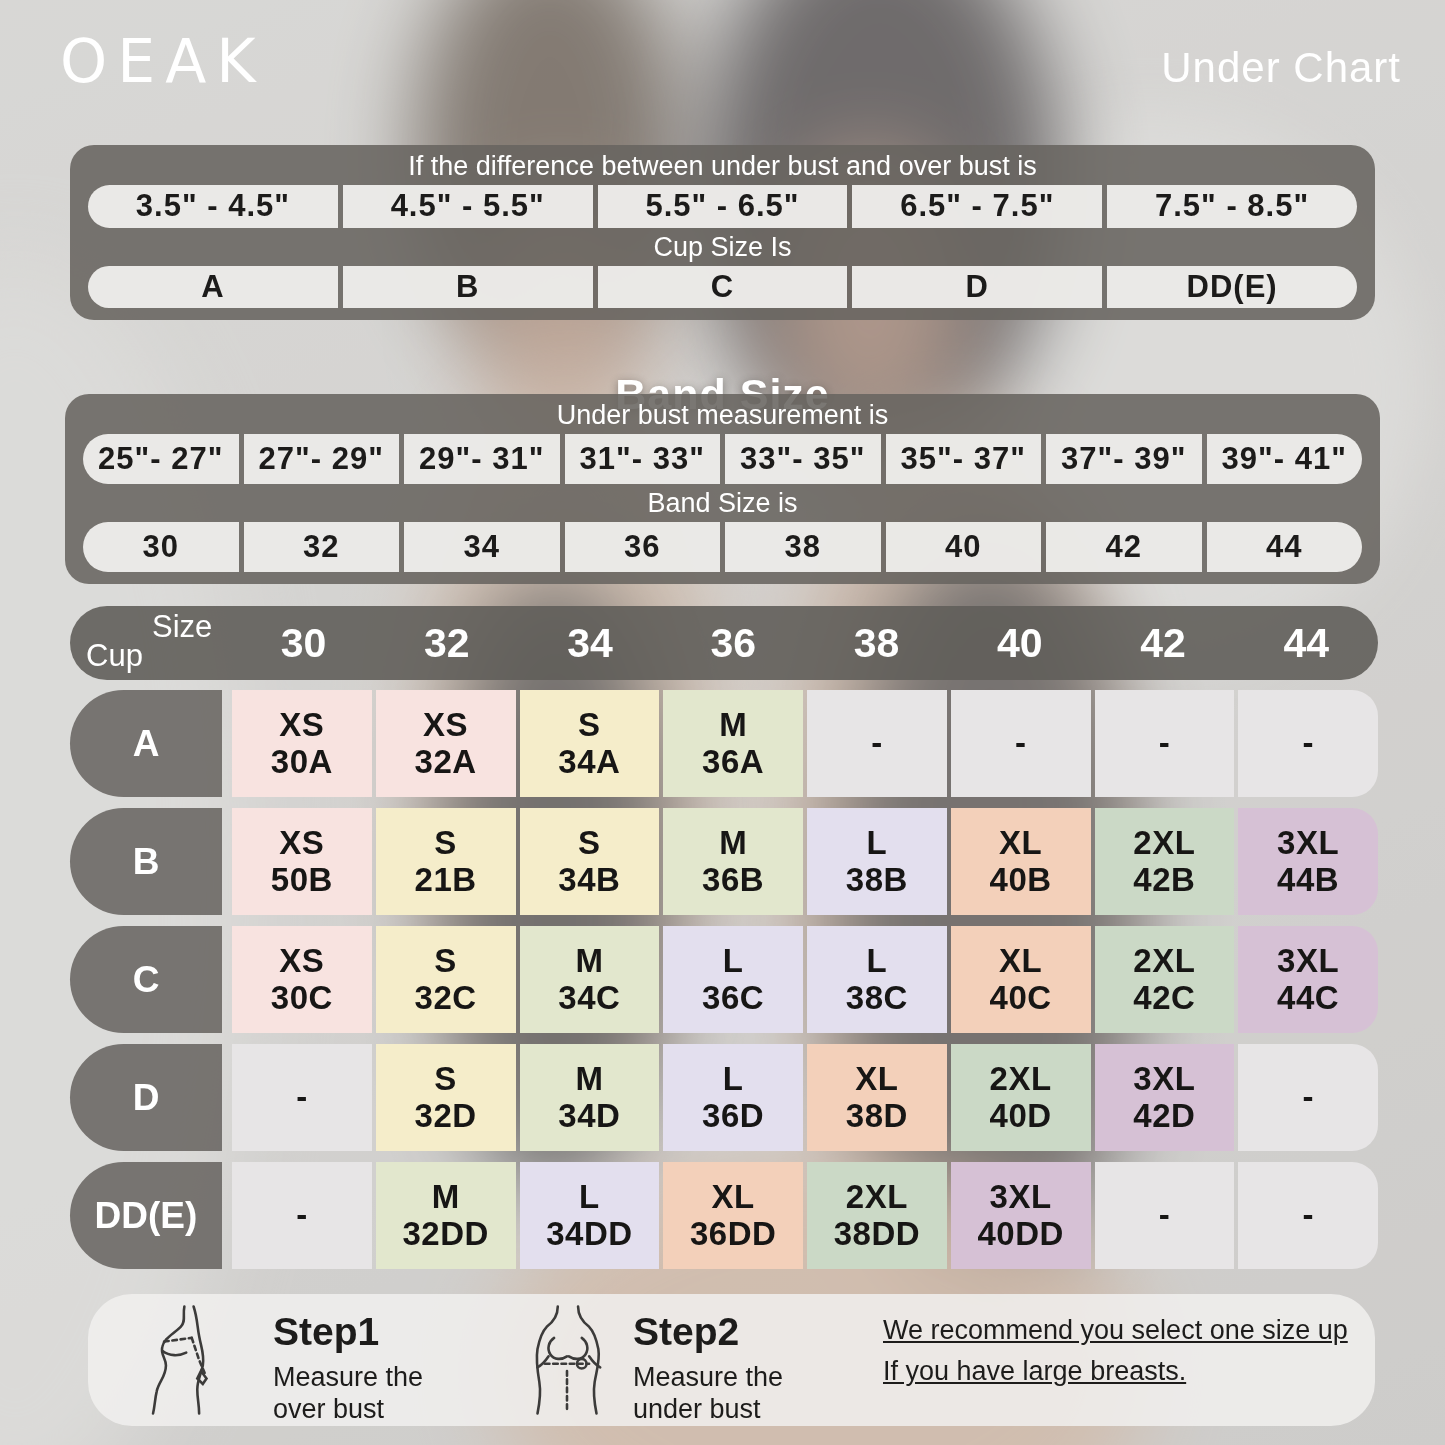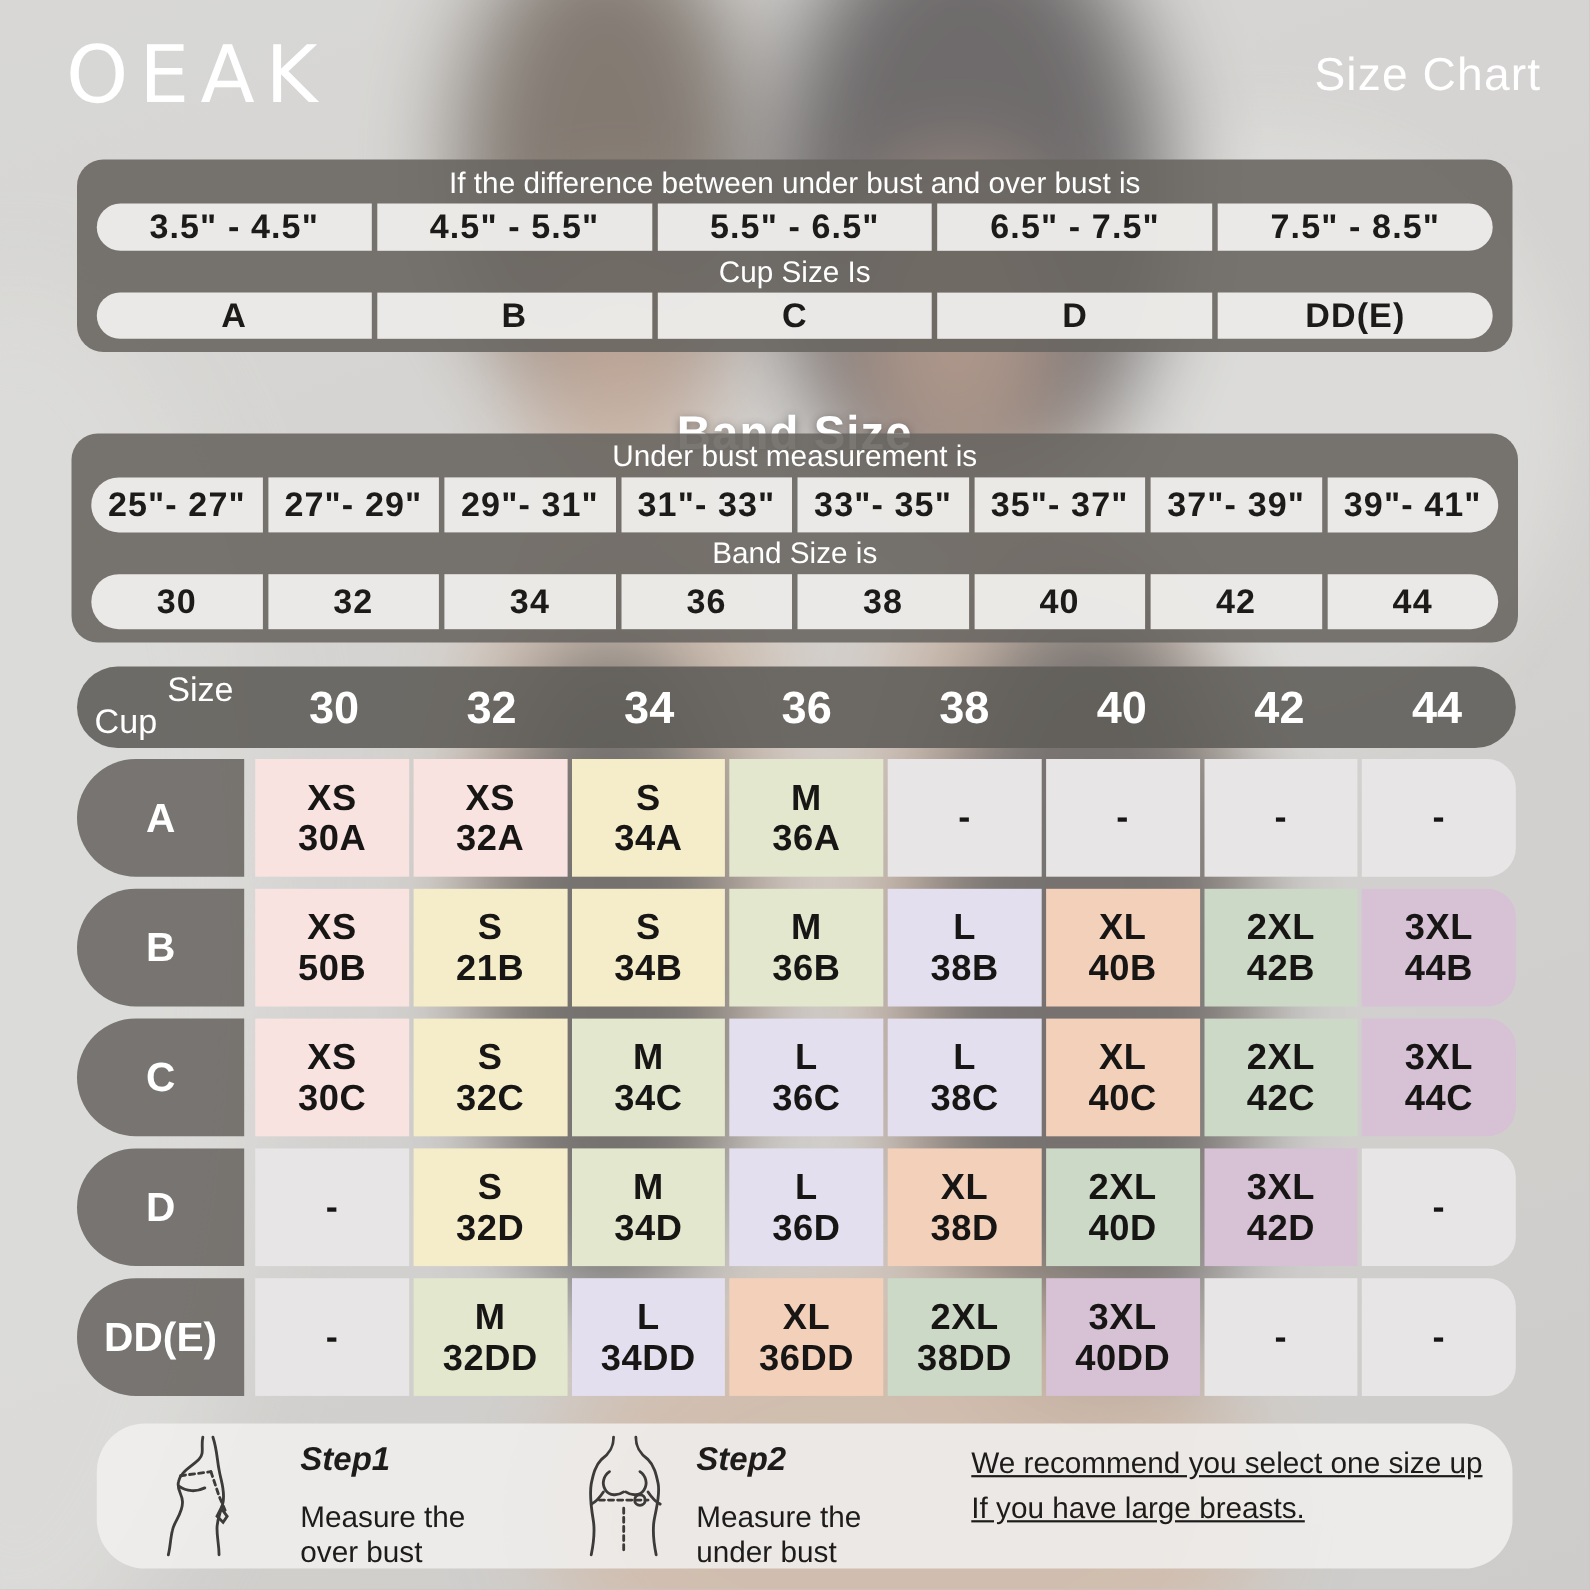--- a/index.html
+++ b/index.html
@@ -18,21 +18,21 @@
   .bg .hairR{left:700px;top:-90px;width:360px;height:540px;background:#171114;opacity:.92;}
   .bg .faceL{left:470px;top:190px;width:180px;height:250px;background:#b98d74;opacity:.8;}
   .bg .faceR{left:770px;top:150px;width:200px;height:290px;background:#aa7c64;opacity:.8;}
   .bg .skinL{left:420px;top:390px;width:300px;height:720px;background:#c9a183;opacity:.7;}
   .bg .skinR{left:780px;top:420px;width:340px;height:820px;background:#c09476;opacity:.7;}
   .bg .topL{left:440px;top:580px;width:230px;height:620px;background:#151314;opacity:.85;}
   .bg .topR{left:840px;top:540px;width:300px;height:760px;background:#1b1819;opacity:.85;}
   .bg .legs{left:490px;top:1160px;width:660px;height:420px;background:#cfa98e;opacity:.85;}
   .bg::after{content:"";position:absolute;inset:0;background:rgba(213,211,209,.42);}
   
-  .brand{position:absolute;left:60px;top:26px;font-size:72px;color:#fff;font-weight:400;letter-spacing:10px;font-family:"DejaVu Sans","Liberation Sans",sans-serif;}
+  .brand{position:absolute;left:60px;top:26px;font-size:60px;color:#fff;font-weight:400;letter-spacing:10px;font-family:"DejaVu Sans","Liberation Sans",sans-serif;}
   .page-title{position:absolute;right:44px;top:44px;font-size:42px;color:#fff;font-weight:500;letter-spacing:1px;}
   .section-title{position:absolute;left:0;width:100%;text-align:center;font-size:43px;font-weight:700;color:#fff;letter-spacing:1px;text-shadow:0 2px 8px rgba(40,35,30,.45);}
   .cup-title{top:82px;}
   .band-title{top:334px;}
   
   .panel{position:absolute;background:rgba(104,100,96,.88);border-radius:24px;display:flex;flex-direction:column;box-sizing:border-box;padding:4px 18px 10px;}
   .cup-panel{left:70px;width:1305px;top:145px;height:175px;}
   .band-panel{left:65px;width:1315px;top:394px;height:190px;}
   .panel-note{height:34px;line-height:34px;text-align:center;color:#fff;font-size:27px;font-weight:400;flex:none;}
   .pill-row{display:flex;gap:5px;flex:1;min-height:0;margin:2px 0;}
@@ -55,21 +55,21 @@
   .mcell.empty{font-weight:700;}
   
   .footer{position:absolute;left:88px;top:1294px;width:1287px;height:132px;background:rgba(241,240,238,.85);border-radius:44px;}
   .step-icon{position:absolute;width:118px;height:118px;top:7px;}
   .icon1{left:30px;}
   .icon2{left:420px;}
   .step-text{position:absolute;top:16px;color:#1d1c1b;}
   .t1{left:185px;}
   .t2{left:545px;}
   .tips{left:795px;}
-  .step-label{font-size:30px;font-weight:700;margin-bottom:20px;font-style:italic;}
+  .step-label{font-size:39px;font-weight:700;margin-bottom:8px;}
   .step-desc{font-size:27px;line-height:1.18;white-space:pre-line;}
   .tips .step-desc{line-height:1.5;text-decoration:underline;}
   svg{display:block;}
 </style>
 </head>
 <body>
 
 <div class="page">
 
   <div class="bg" aria-hidden="true">
@@ -80,21 +80,21 @@
     <div class="blob faceL"></div>
     <div class="blob faceR"></div>
     <div class="blob skinL"></div>
     <div class="blob skinR"></div>
     <div class="blob topL"></div>
     <div class="blob topR"></div>
     <div class="blob legs"></div>
   </div>
 
   <div class="brand">OEAK</div>
-  <div class="page-title">Size Chart</div>
+  <div class="page-title">Under Chart</div>
 
   <section class="panel cup-panel">
     <div class="panel-note">If the  difference between under bust and over bust is</div>
     <div class="pill-row" id="cup-ranges">
         <div class="pill">3.5" -  4.5"</div>
         <div class="pill">4.5" -  5.5"</div>
         <div class="pill">5.5" -  6.5"</div>
         <div class="pill">6.5" -  7.5"</div>
         <div class="pill">7.5" -  8.5"</div>
       </div>

